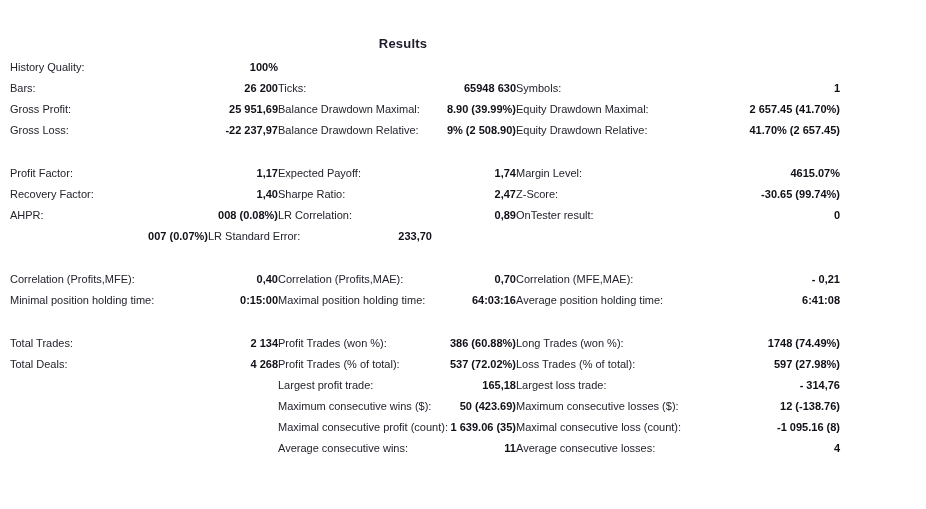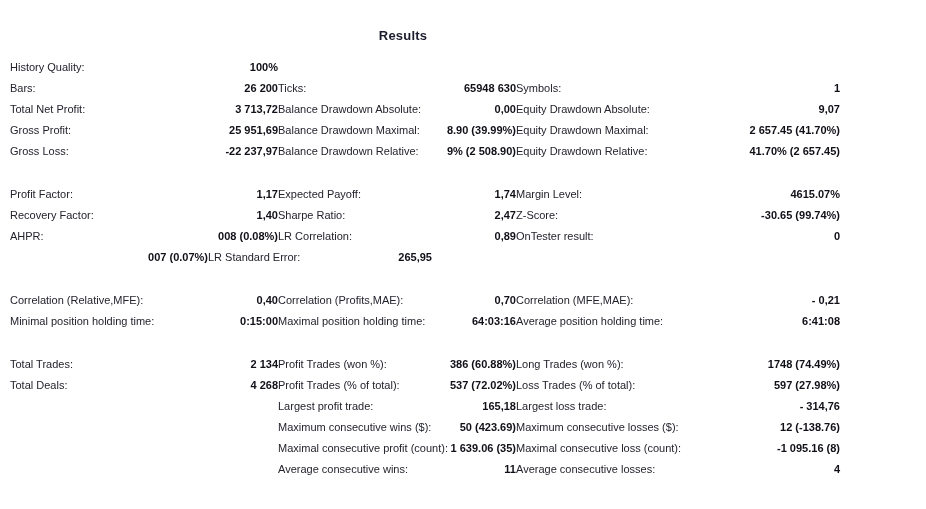--- a/index.html
+++ b/index.html
@@ -16,21 +16,21 @@
     color: #21212b;
     position: relative;
   }
   .page {
     position: relative;
     width: 926px;
     height: 509px;
   }
   .report-title {
     position: absolute;
-    top: 28px;
+    top: 36px;
     left: 288px;
     width: 230px;
     text-align: center;
     font-size: 13px;
     font-weight: bold;
     color: #1c1c2e;
     letter-spacing: 0.2px;
   }
   .report {
     position: absolute;
@@ -79,28 +79,20 @@
         </div>
         <div class="row">
           <div class="lab">Bars:</div>
           <div class="val">26 200</div>
           <div class="lab">Ticks:</div>
           <div class="val">65948 630</div>
           <div class="lab">Symbols:</div>
           <div class="val">1</div>
         </div>
         <div class="row">
-          <div class="lab">Total Net Profit:</div>
-          <div class="val">3 713,72</div>
-          <div class="lab">Balance Drawdown Absolute:</div>
-          <div class="val">0,00</div>
-          <div class="lab">Equity Drawdown Absolute:</div>
-          <div class="val">9,07</div>
-        </div>
-        <div class="row">
           <div class="lab">Gross Profit:</div>
           <div class="val">25 951,69</div>
           <div class="lab">Balance Drawdown Maximal:</div>
           <div class="val">8.90 (39.99%)</div>
           <div class="lab">Equity Drawdown Maximal:</div>
           <div class="val">2 657.45 (41.70%)</div>
         </div>
         <div class="row">
           <div class="lab">Gross Loss:</div>
           <div class="val">-22 237,97</div>
@@ -131,28 +123,28 @@
           <div class="lab">AHPR:</div>
           <div class="val">008 (0.08%)</div>
           <div class="lab">LR Correlation:</div>
           <div class="val">0,89</div>
           <div class="lab">OnTester result:</div>
           <div class="val">0</div>
         </div>
         <div class="row">
           <div class="val">007 (0.07%)</div>
           <div class="lab">LR Standard Error:</div>
-          <div class="val">265,95</div>
-          <div class="lab"></div>
-          <div class="val"></div>
-        </div>
-      </div>
-      <div class="block">
-        <div class="row">
-          <div class="lab">Correlation (Relative,MFE):</div>
+          <div class="val">233,70</div>
+          <div class="lab"></div>
+          <div class="val"></div>
+        </div>
+      </div>
+      <div class="block">
+        <div class="row">
+          <div class="lab">Correlation (Profits,MFE):</div>
           <div class="val">0,40</div>
           <div class="lab">Correlation (Profits,MAE):</div>
           <div class="val">0,70</div>
           <div class="lab">Correlation (MFE,MAE):</div>
           <div class="val">- 0,21</div>
         </div>
         <div class="row">
           <div class="lab">Minimal position holding time:</div>
           <div class="val">0:15:00</div>
           <div class="lab">Maximal position holding time:</div>

